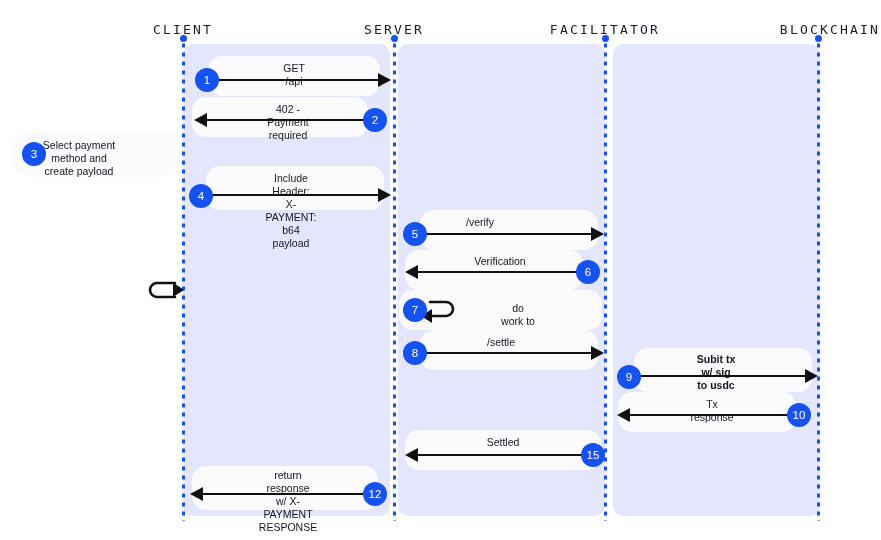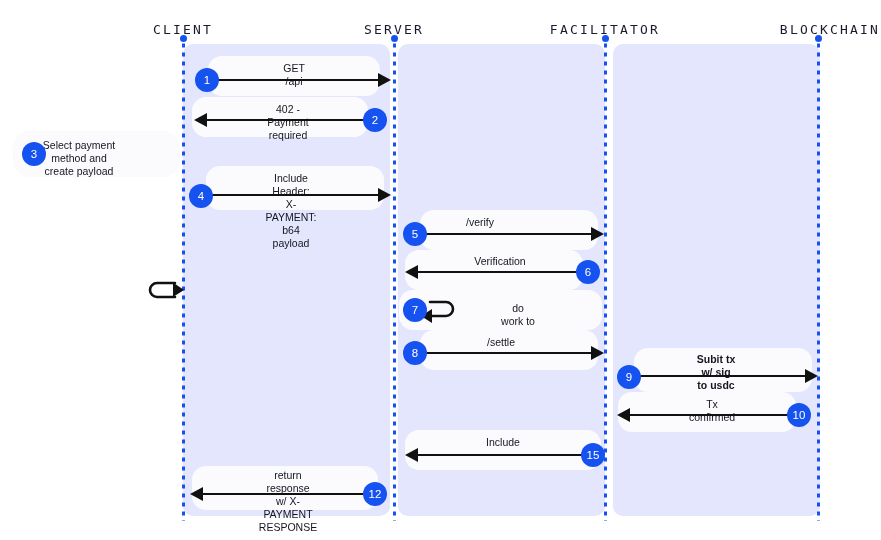--- a/index.html
+++ b/index.html
@@ -217,29 +217,29 @@
     <div class="msg-bubble" style="left:634px; top:348px; width:178px; height:44px;"></div>
     <div class="msg-label" style="left:716px; top:353px;font-weight:bold;">Subit tx w/ sig to usdc
 contract</div>
     <div class="msg-line" style="left:637px; top:375px; width:172px;"></div>
     <div class="arrowhead right" style="left:805px; top:369px;"></div>
     <div class="step-num" style="left:617px; top:365px;">9</div>
   </div>
 
   <div class="msg">
     <div class="msg-bubble" style="left:618px; top:392px; width:178px; height:40px;"></div>
-    <div class="msg-label" style="left:712px; top:398px;">Tx confirmed</div>
+    <div class="msg-label" style="left:712px; top:398px;">Tx response</div>
     <div class="msg-line" style="left:623px; top:414px; width:172px;"></div>
     <div class="arrowhead left" style="left:617px; top:408px;"></div>
     <div class="step-num" style="left:787px; top:403px;">10</div>
   </div>
 
   <div class="msg">
     <div class="msg-bubble" style="left:405px; top:430px; width:196px; height:40px;"></div>
-    <div class="msg-label" style="left:503px; top:436px;">Include</div>
+    <div class="msg-label" style="left:503px; top:436px;">Settled</div>
     <div class="msg-line" style="left:411px; top:454px; width:176px;"></div>
     <div class="arrowhead left" style="left:405px; top:448px;"></div>
     <div class="step-num" style="left:581px; top:443px;">15</div>
   </div>
 
   <div class="msg">
     <div class="msg-bubble" style="left:192px; top:466px; width:186px; height:44px;"></div>
     <div class="msg-label" style="left:288px; top:469px;">return response
 w/ X-PAYMENT RESPONSE</div>
     <div class="msg-line" style="left:198px; top:493px; width:172px;"></div>

